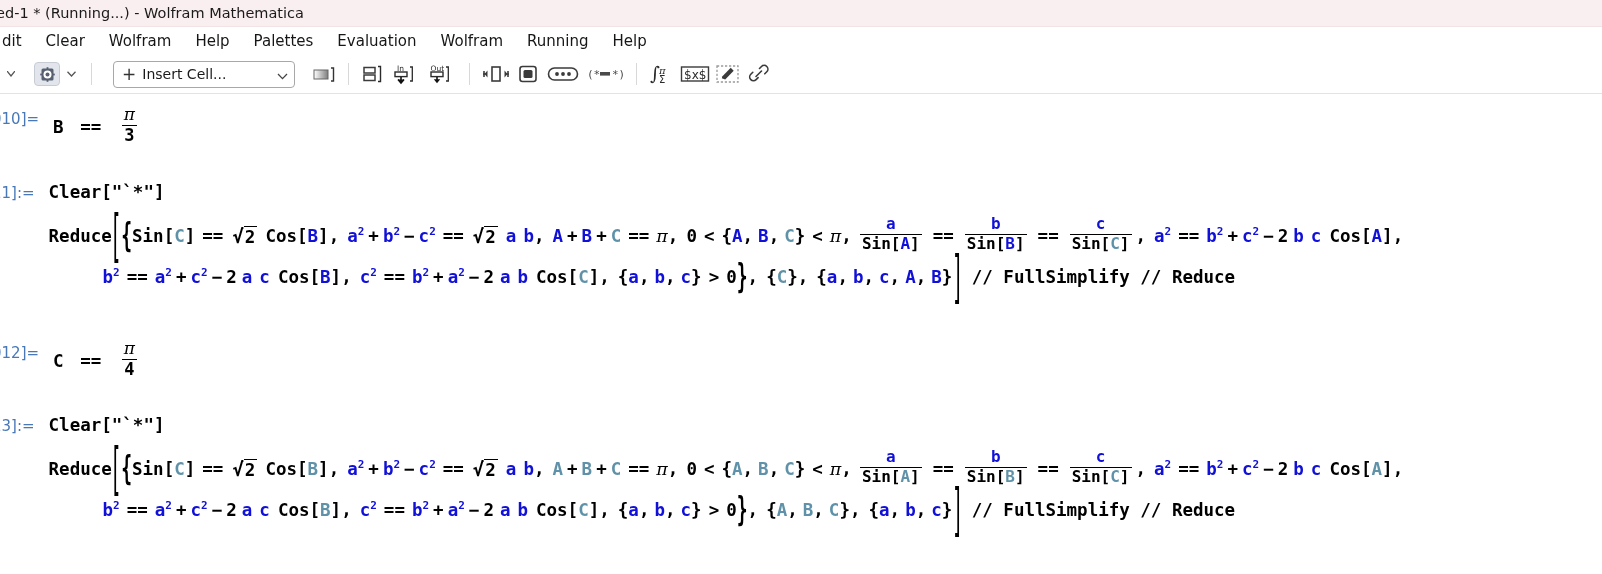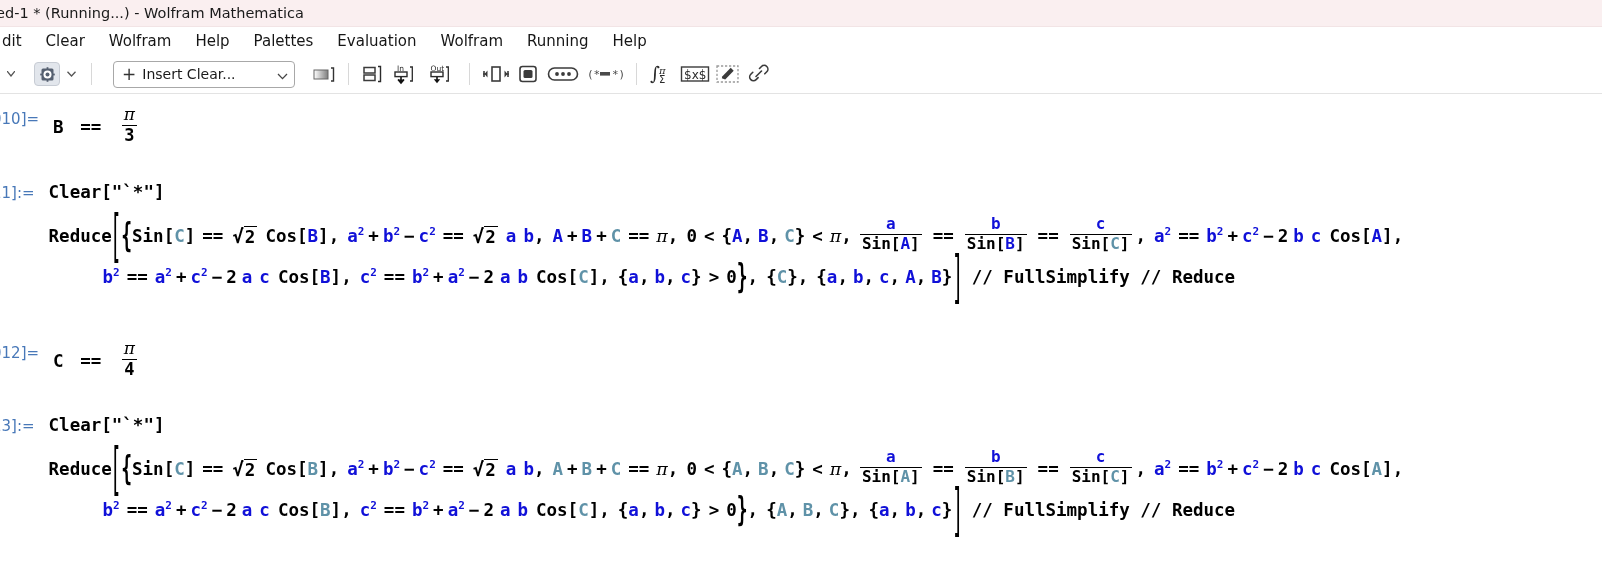--- a/index.html
+++ b/index.html
@@ -272,21 +272,21 @@
   <div class="caret-btn">
     <svg width="9" height="6" viewBox="0 0 9 6">
         <path d="M0.5 0.8 L4.5 5 L8.5 0.8" fill="none" stroke="#555" stroke-width="1.3"></path>
       </svg>
   </div>
 
   <div class="tb-sep"></div>
 
   <div class="insert-cell">
     <span class="plus">+</span>
-    <span class="label">Insert Clear...</span>
+    <span class="label">Insert Cell...</span>
     <span>
       <svg width="11" height="7" viewBox="0 0 11 7">
           <path d="M1 1 L5.5 5.6 L10 1" fill="none" stroke="#444" stroke-width="1.3"></path>
         </svg>
     </span>
   </div>
 
   <div class="tb-btn" style="margin-left:14px">
     <svg width="24" height="17" viewBox="0 0 24 17">
       <defs>

